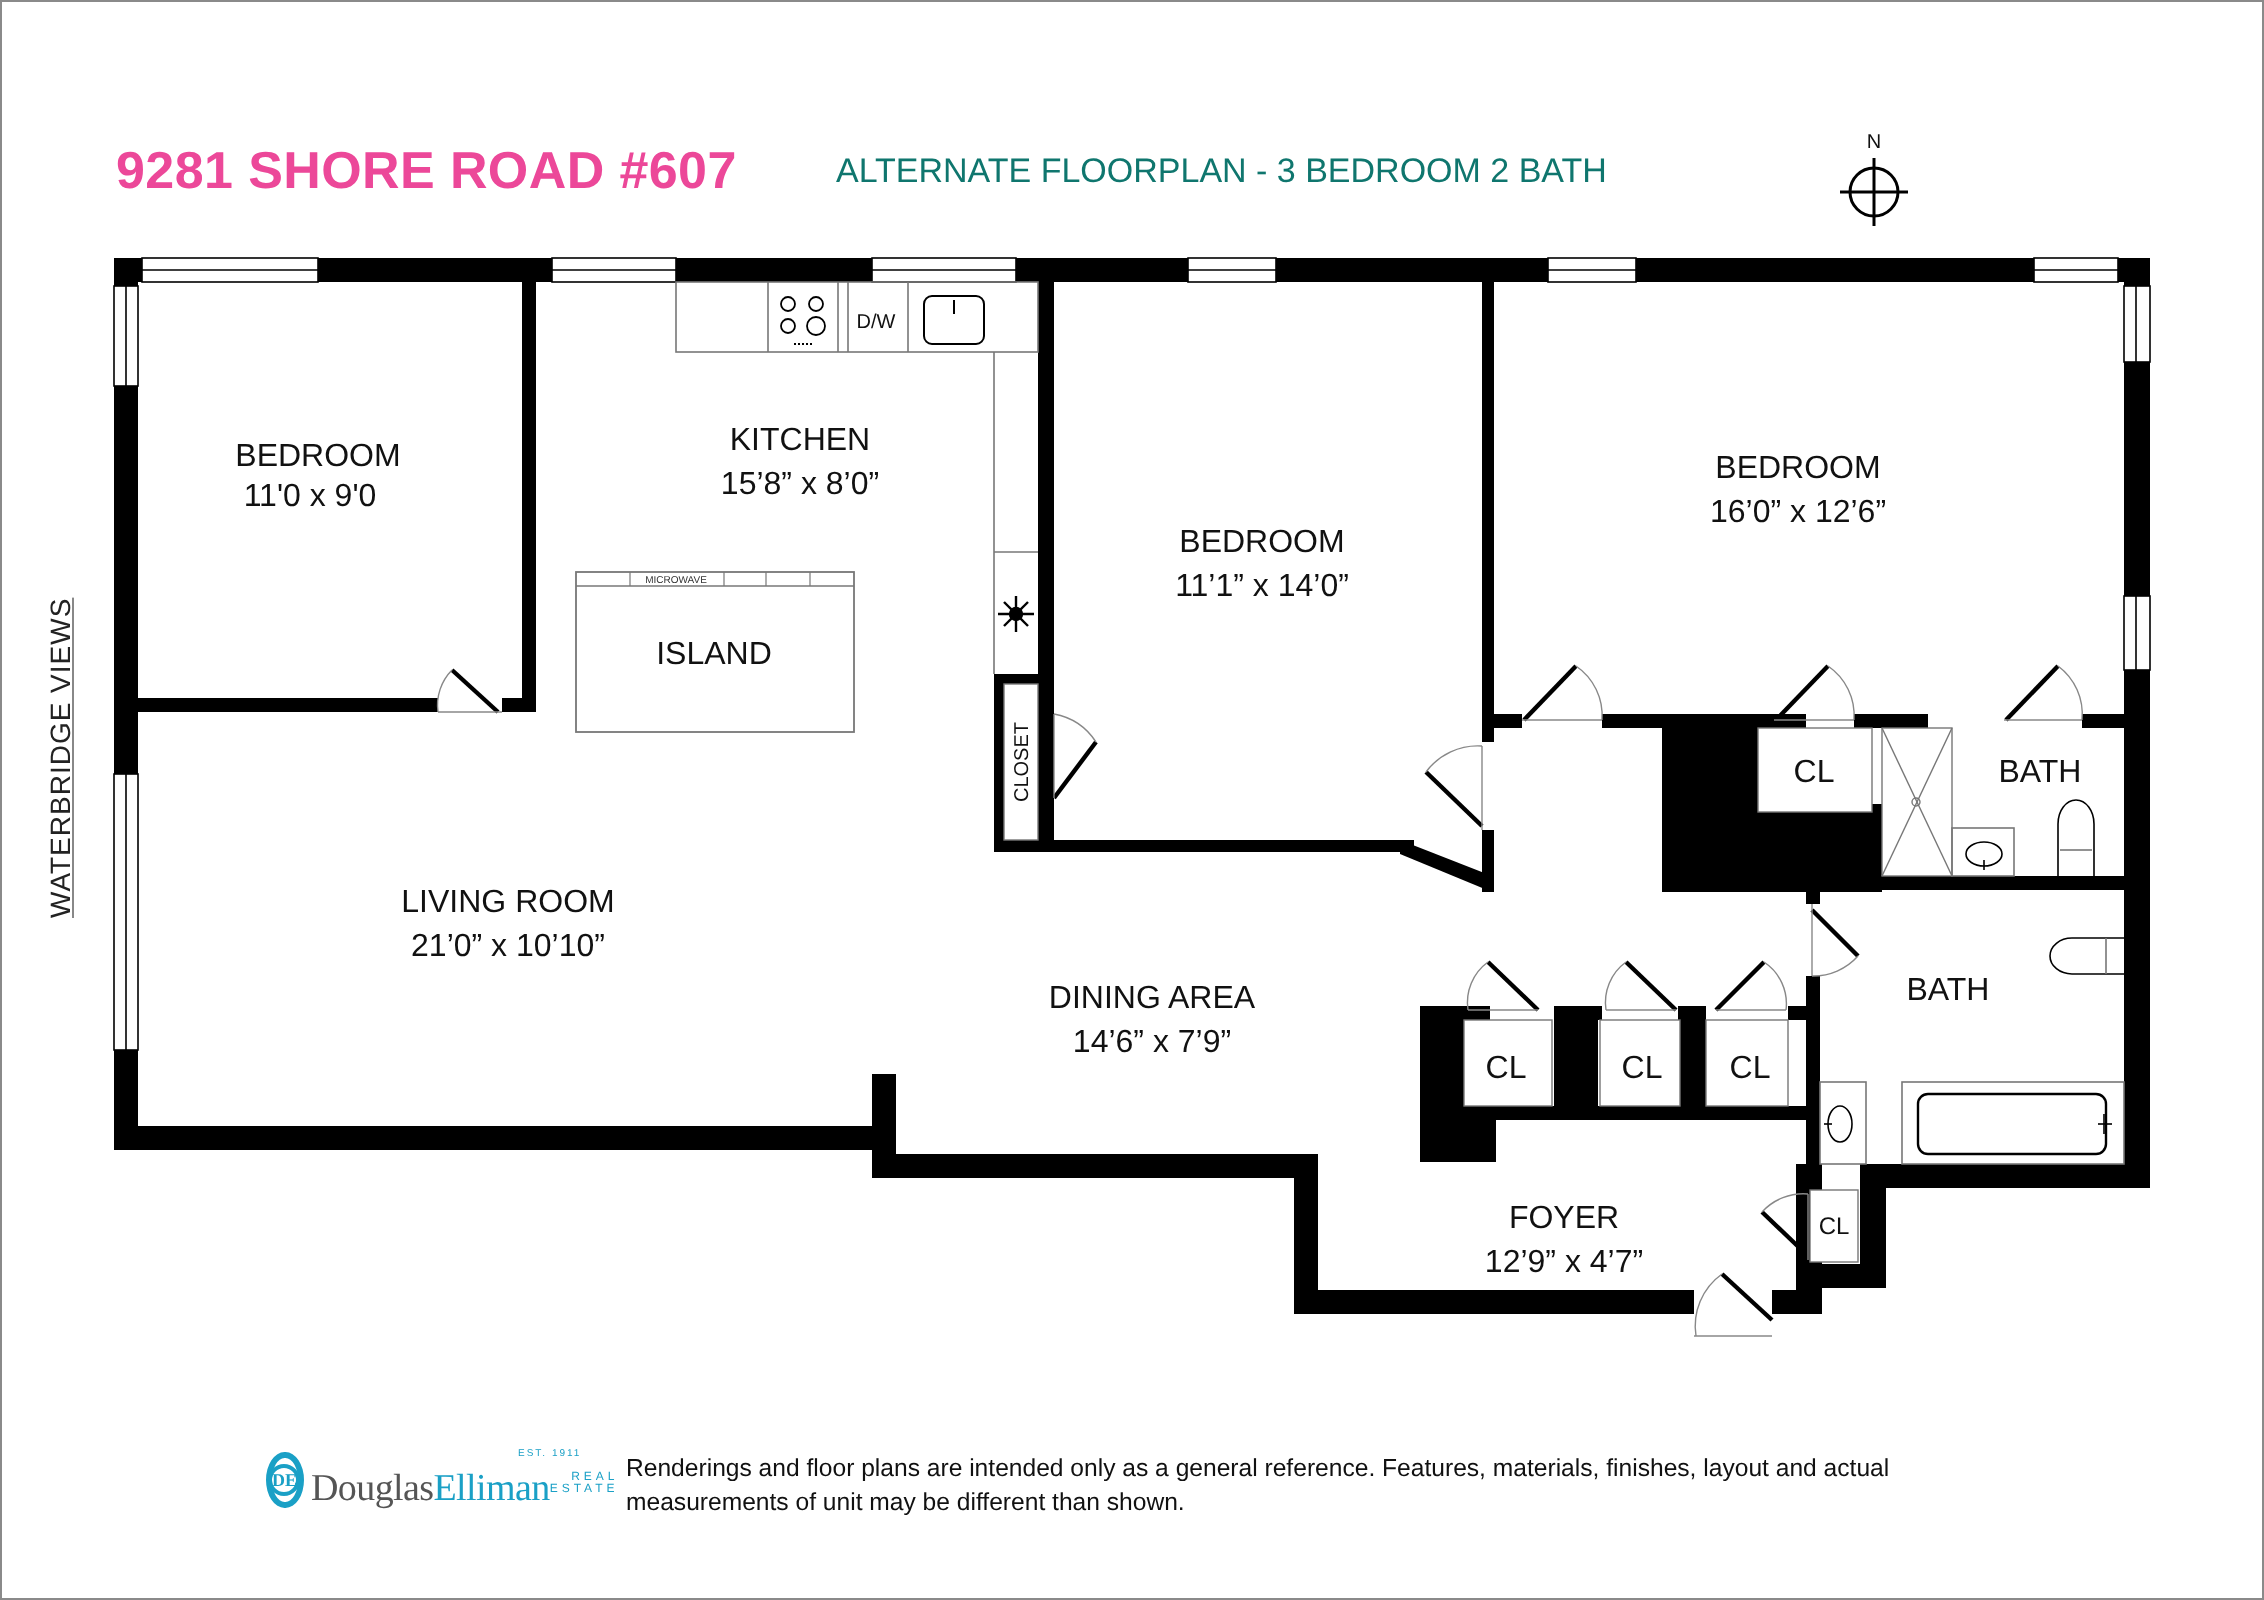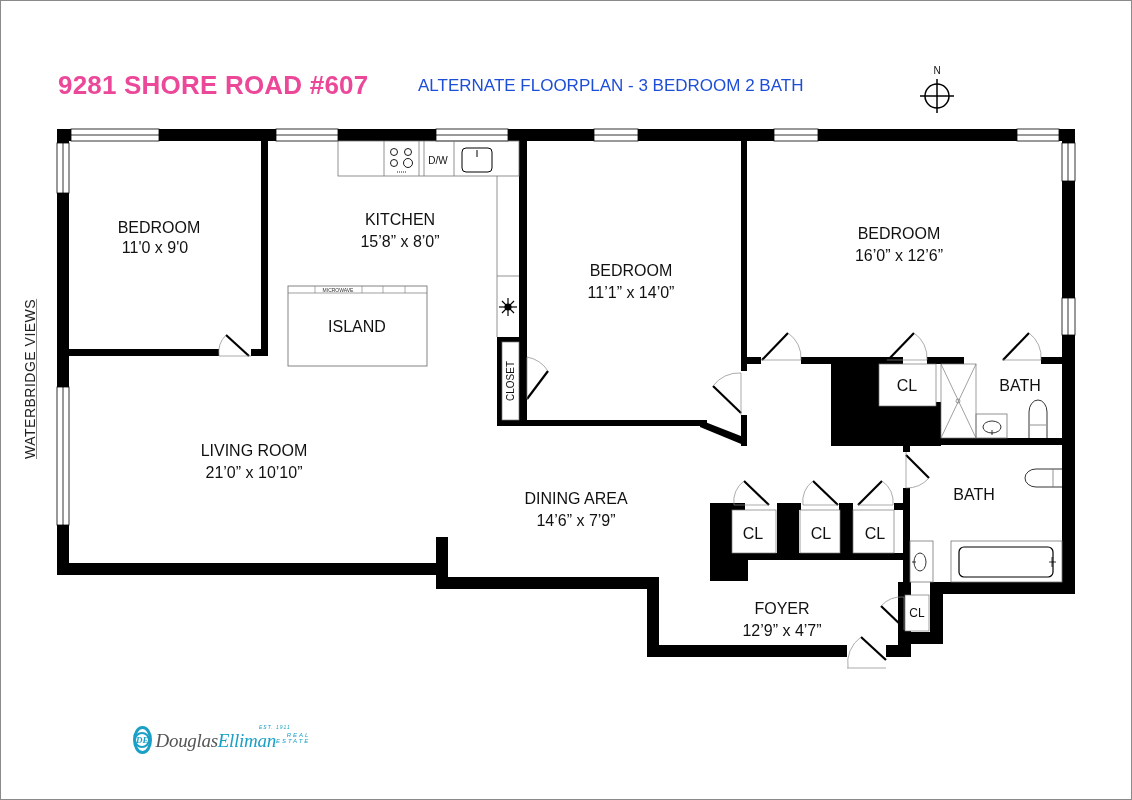--- a/index.html
+++ b/index.html
@@ -1,29 +1,29 @@
 <!DOCTYPE html>
 <html><head>
 <meta charset="utf-8">
 <style>
   html, body { margin: 0; padding: 0; background: #ffffff; }
   body { width: 1132px; height: 800px; position: relative; overflow: hidden; font-family: "Liberation Sans", sans-serif; }
   .frame { position: absolute; left: 0; top: 0; width: 1130px; height: 798px; border: 1px solid #8a8a8a; }
   .title { position: absolute; left: 58px; top: 70px; font-size: 26px; font-weight: bold; color: #ec4899; letter-spacing: 0.2px; }
-  .subtitle { position: absolute; left: 418px; top: 76px; font-size: 17px; color: #1d4ed8; text-align: center; }
+  .subtitle { position: absolute; left: 418px; top: 76px; font-size: 17px; color: #0f766e; text-align: center; }
   .side-label { position: absolute; left: 22px; top: 459px; transform-origin: left top; transform: rotate(-90deg); font-size: 14px; color: #222; white-space: nowrap; letter-spacing: 0.5px; }
   .side-label span { text-decoration: underline; text-decoration-color: #888; }
   svg.plan { position: absolute; left: 0; top: 0; }
   .room-label { font-family: "Liberation Sans", sans-serif; font-size: 16px; fill: #111; }
   .room-dim { font-family: "Liberation Sans", sans-serif; font-size: 16px; fill: #111; }
   .small-label { font-family: "Liberation Sans", sans-serif; font-size: 16px; fill: #111; }
   .tiny-label { font-family: "Liberation Sans", sans-serif; font-size: 10px; fill: #111; }
   .micro-label { font-family: "Liberation Sans", sans-serif; font-size: 5px; fill: #333; }
   .footer { position: absolute; left: 133px; top: 726px; display: flex; align-items: flex-start; }
-  .logo { display: flex; align-items: center; width: 170px; font-style: italic; }
+  .logo { display: flex; align-items: flex-end; width: 170px; }
   .logo-mark { width: 28px; height: 28px; border-radius: 50%; border: 3px solid #1aa0c6; box-sizing: border-box; position: relative; display: flex; align-items: center; justify-content: center; }
   .logo-mark::before { content: ""; position: absolute; width: 16px; height: 16px; border: 2px solid #1aa0c6; border-radius: 50%; box-sizing: border-box; }
   .logo-mark span { font-family: "Liberation Serif", serif; font-size: 9px; font-weight: bold; color: #1aa0c6; position: relative; }
   .logo-text { margin-left: 4px; display: flex; flex-direction: row; line-height: 1; }
   .logo-name { font-family: "Liberation Serif", serif; font-size: 19px; color: #555; letter-spacing: -0.3px; }
   .logo-name .e { color: #1aa0c6; }
   .logo-sub { font-size: 6px; color: #1aa0c6; letter-spacing: 2px; text-align: right; margin-top: 1px; }
   .logo-est { position: absolute; left: 126px; top: -2px; font-size: 5px; color: #1aa0c6; letter-spacing: 1px; }
   .disclaimer { margin-left: 10px; width: 680px; font-size: 12.3px; line-height: 17px; color: #111; }
 </style>
@@ -294,13 +294,14 @@
   <div class="logo" style="position:relative;">
     <div class="logo-mark">
       <span>DE</span>
     </div>
     <div class="logo-text">
       <div class="logo-name"><span>Douglas</span><span class="e">Elliman</span></div>
       <div class="logo-sub">REAL ESTATE</div>
     </div>
     <div class="logo-est">EST. 1911</div>
   </div>
+  <div class="disclaimer">Renderings and floor plans are intended only as a general reference. Features, materials, finishes, layout and actual measurements of unit may be different than shown.</div>
 </div>
 
 </body></html>

